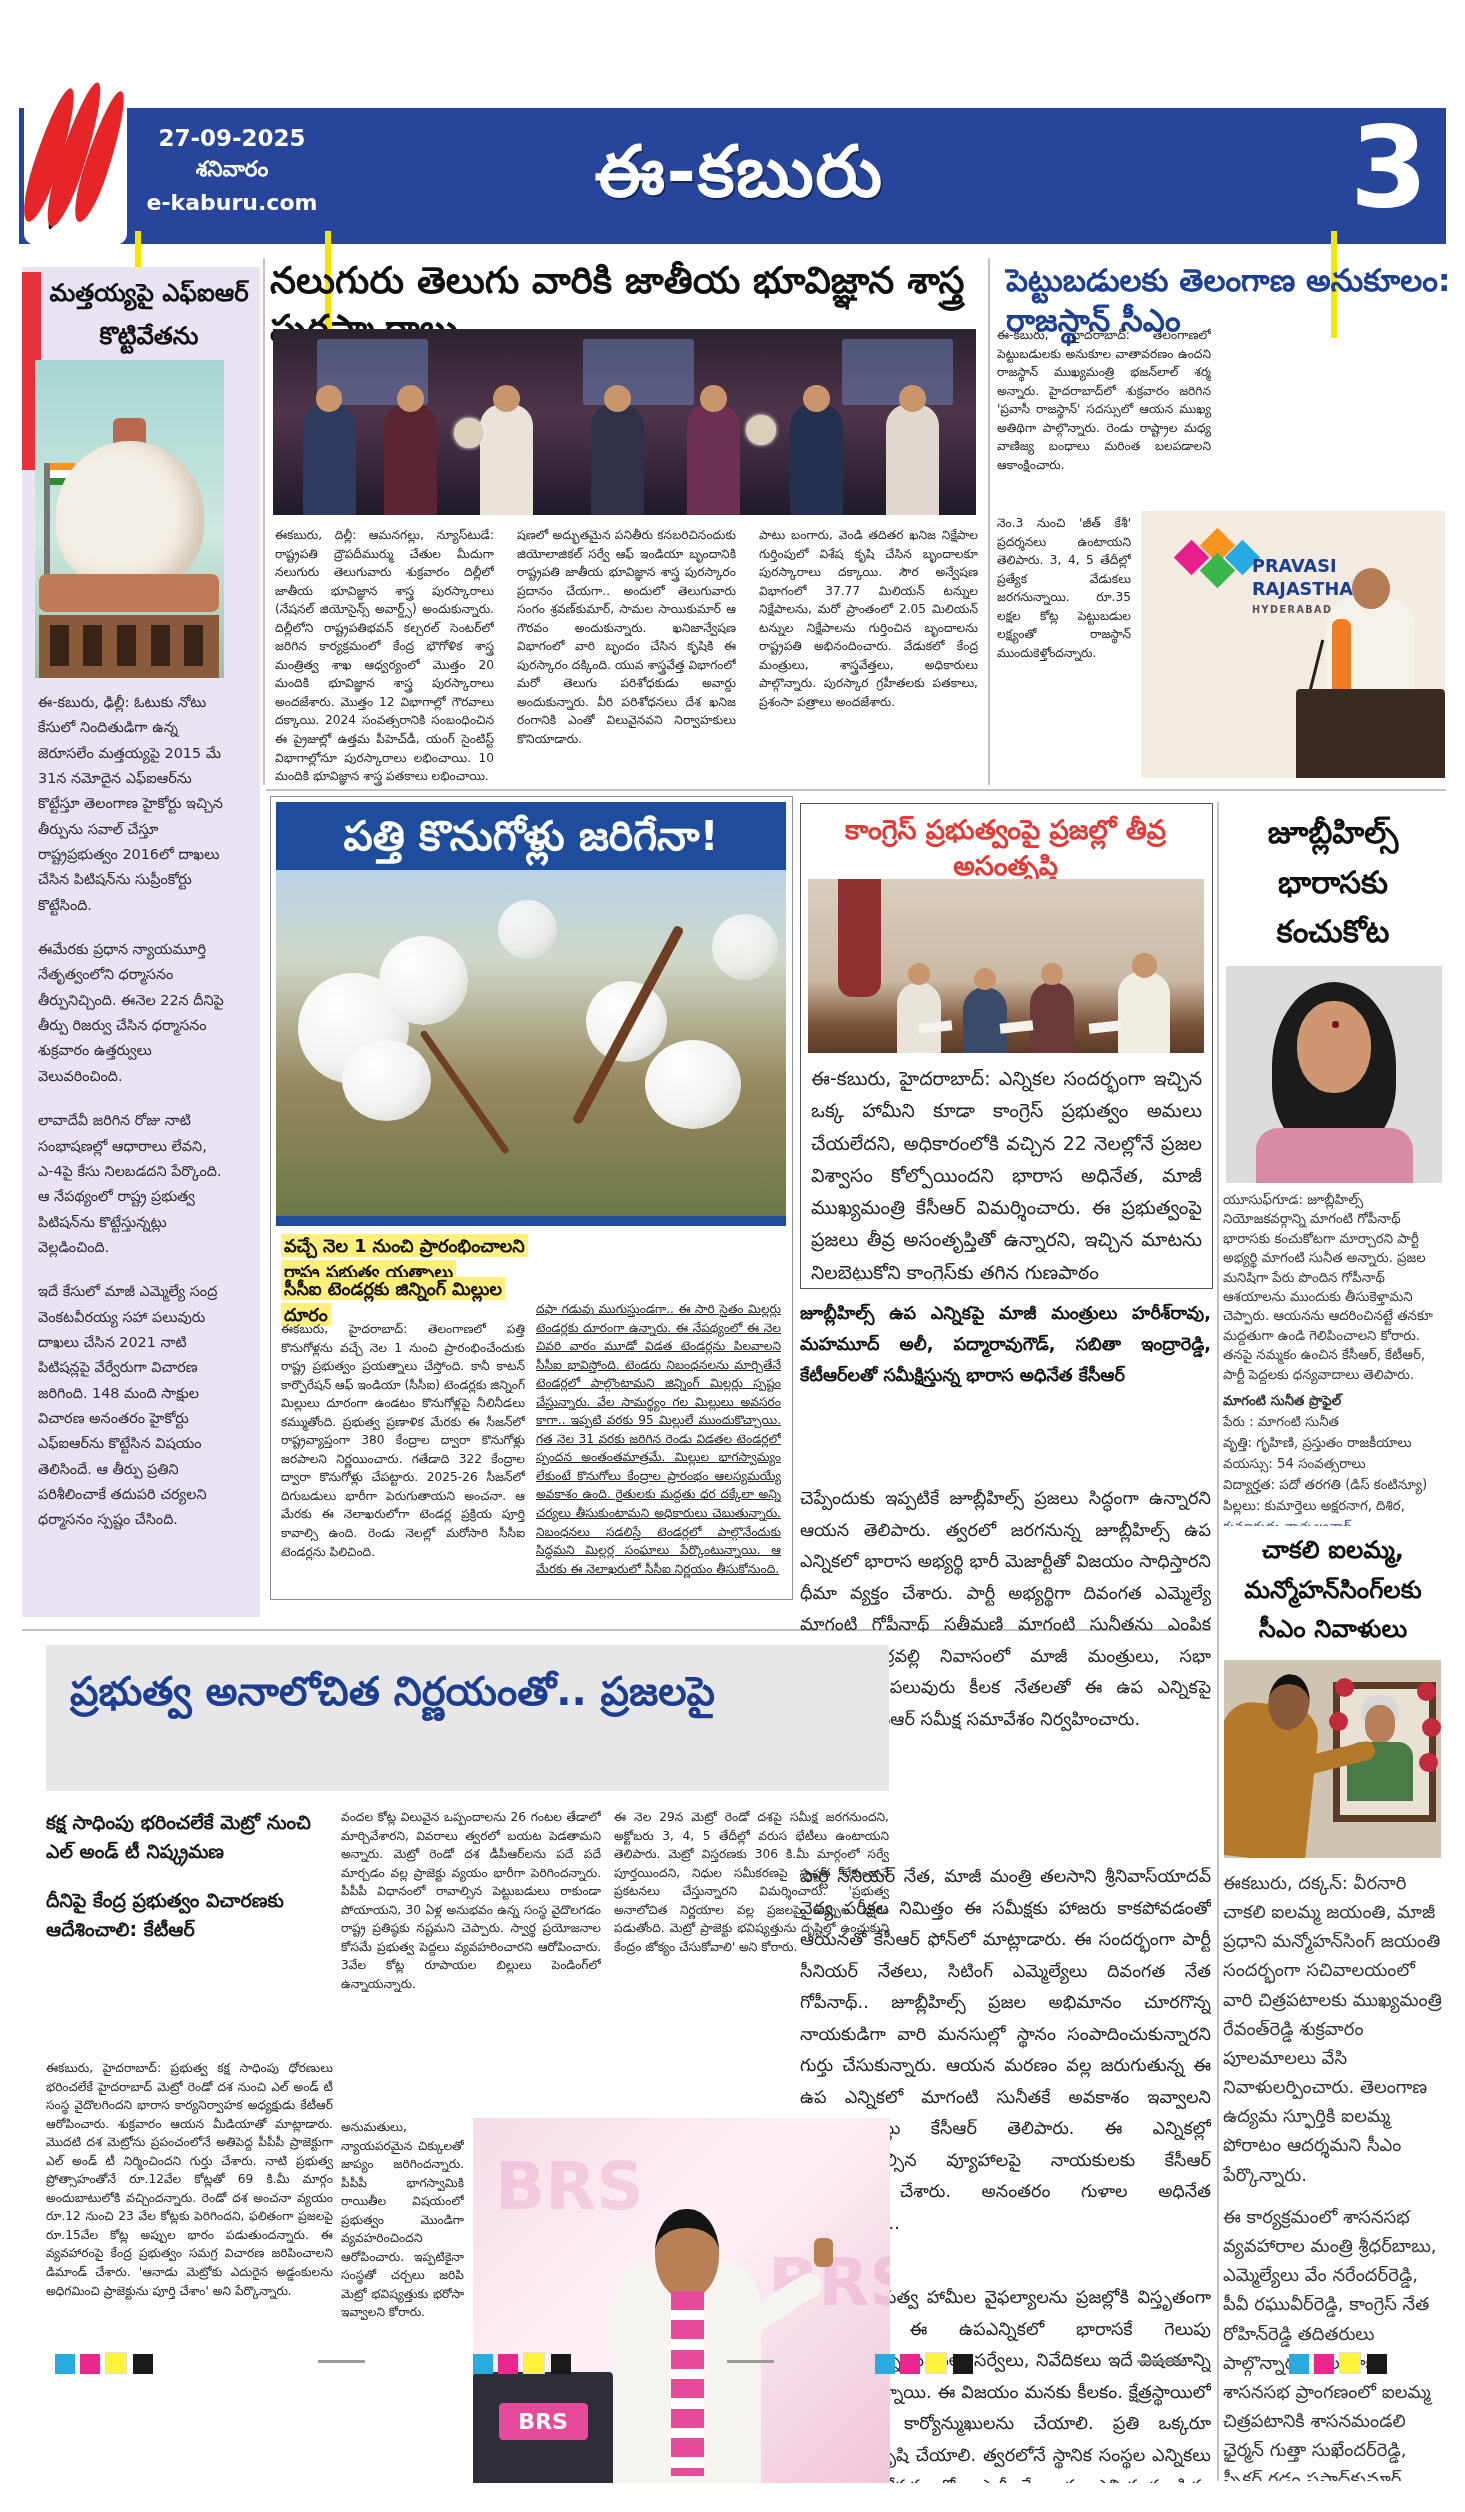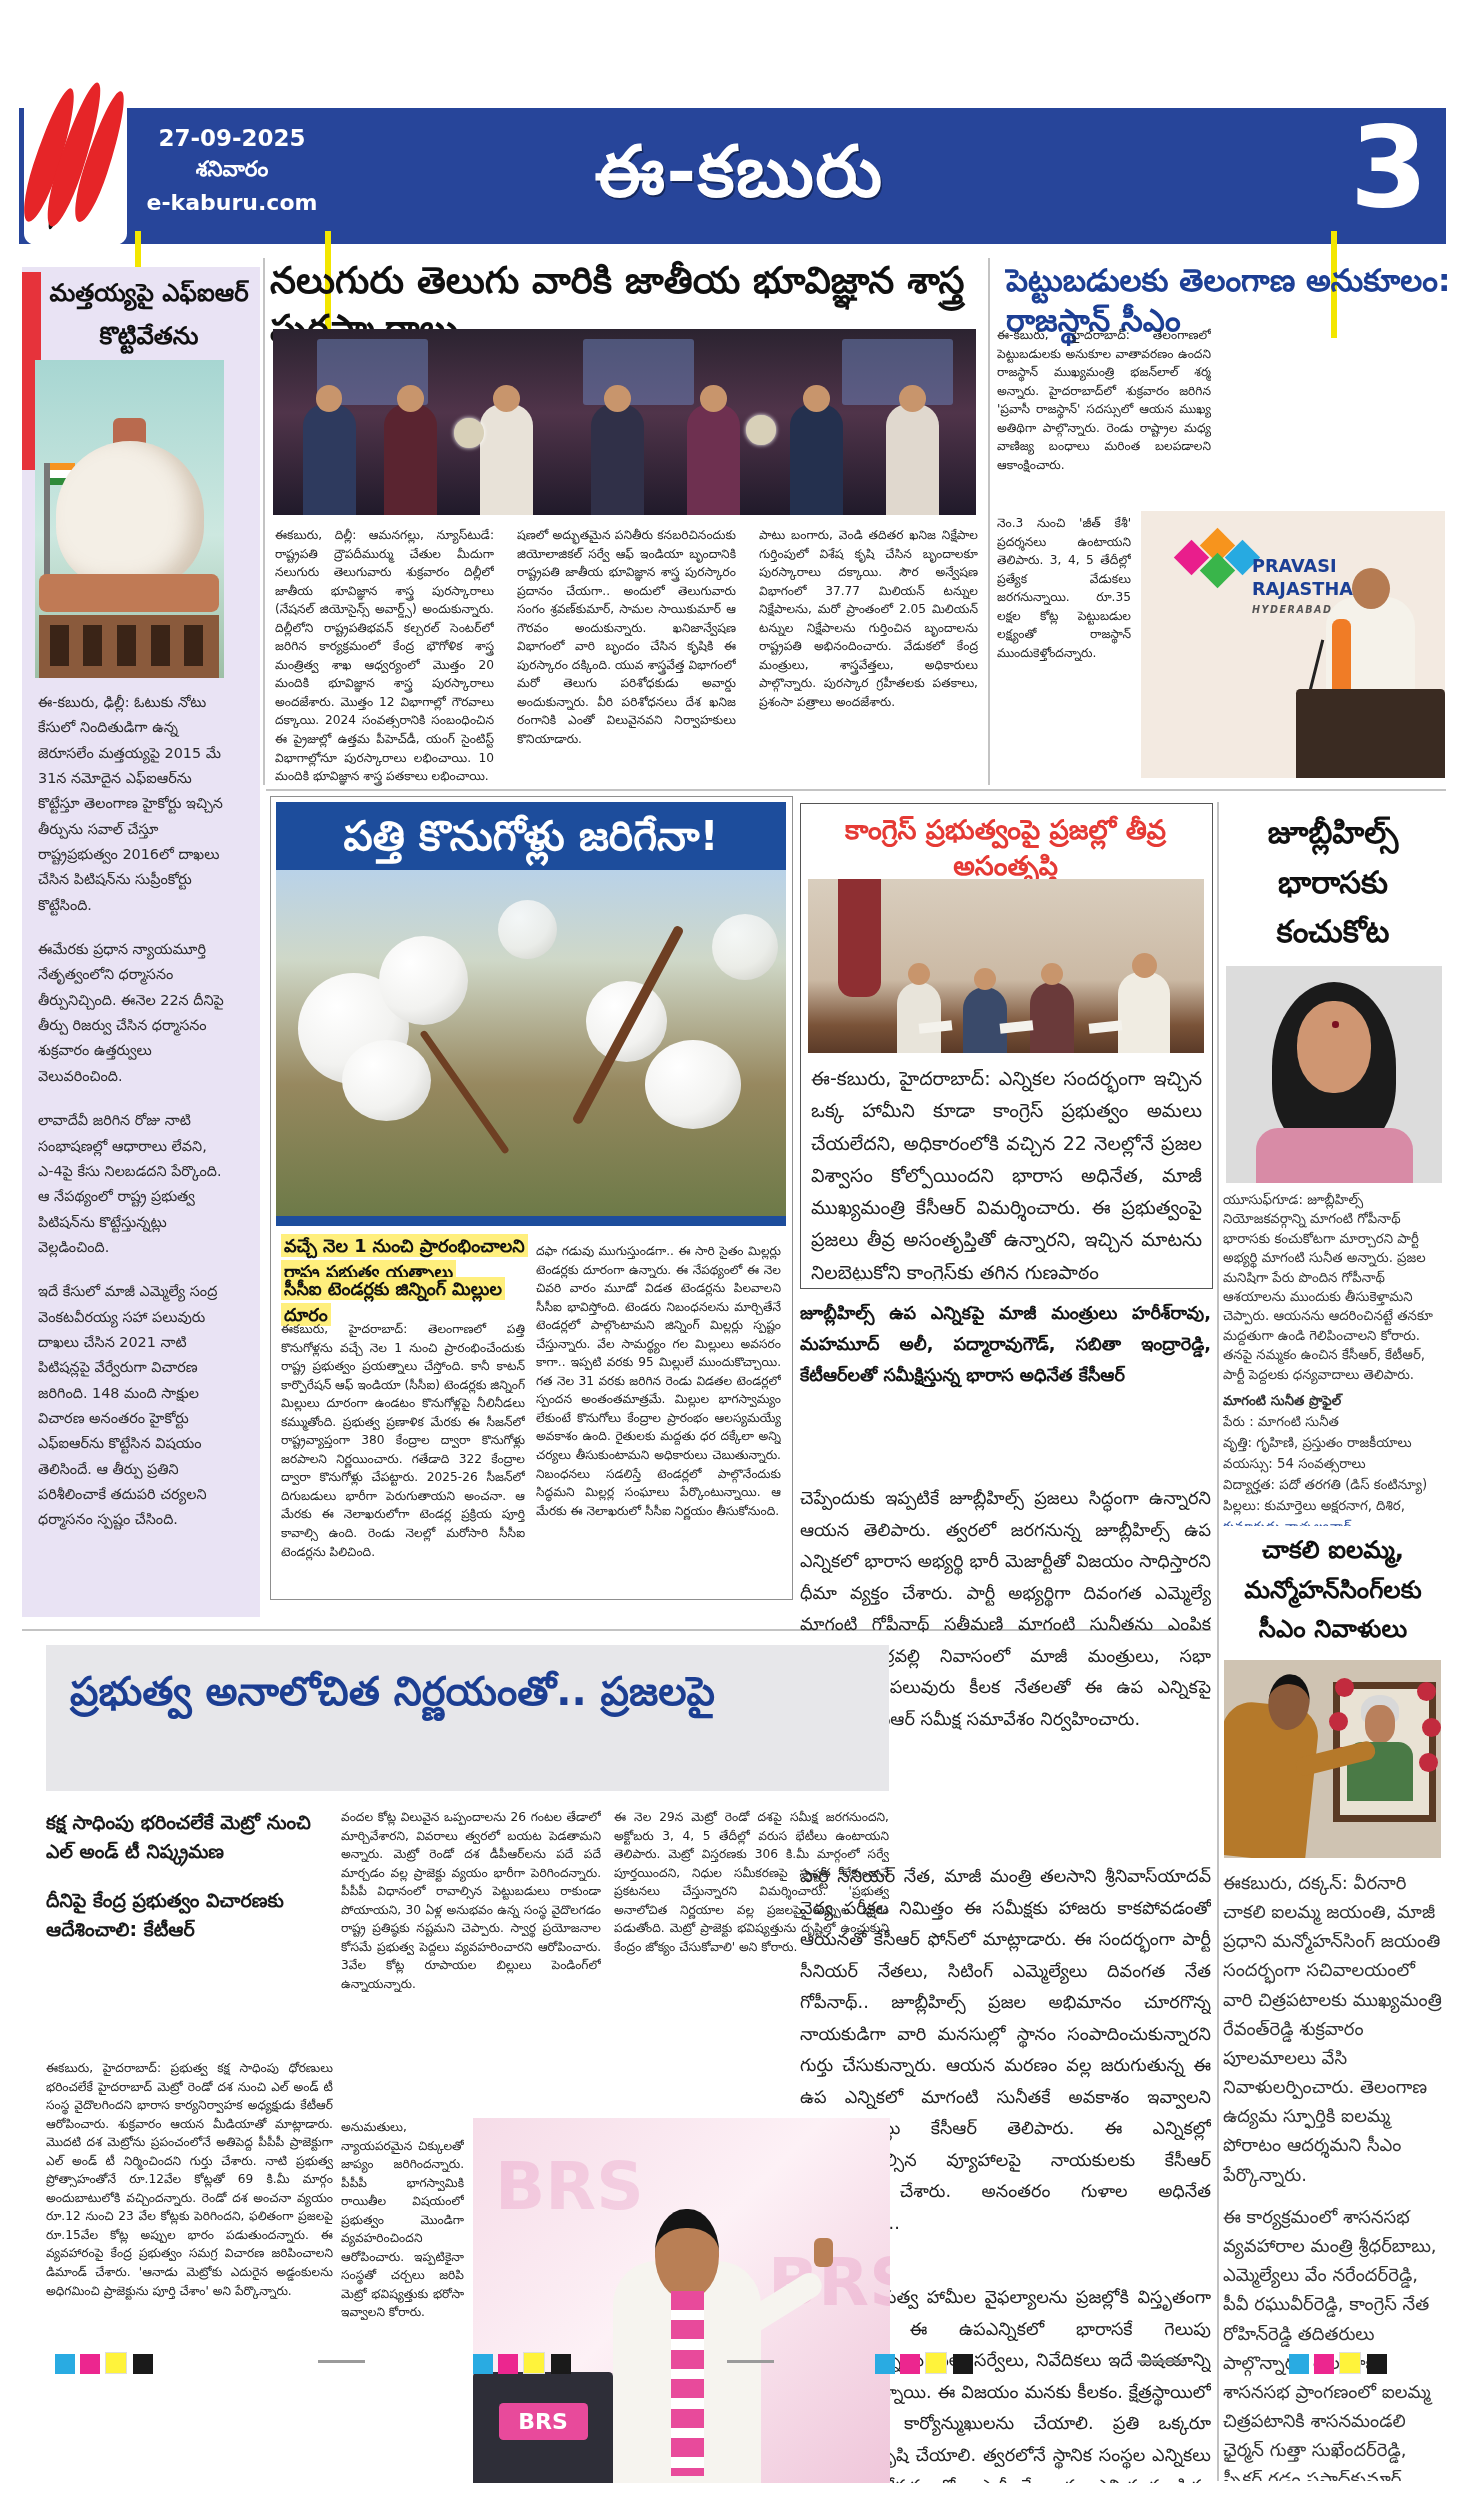--- a/index.html
+++ b/index.html
@@ -46,40 +46,40 @@
   .aw-photo{position:absolute;left:273px;top:329px;width:703px;height:186px;overflow:hidden;
             background:linear-gradient(180deg,#2b2330 0%,#50344a 45%,#201a2a 100%);}
   .screen{position:absolute;top:10.3px;width:111px;height:66px;background:#6d86c0;opacity:.5;border-radius:3px;}
   .fig{position:absolute;bottom:0;width:53px;height:111px;border-radius:22px 22px 0 0;}
   .fig i{display:block;width:26.6px;height:26.6px;border-radius:50%;background:#c8956c;margin:-19px auto 0;}
   .plate{position:absolute;width:29.5px;height:29.5px;border-radius:50%;background:#d8d0b8;box-shadow:0 0 4.4px #fff;}
   
   .rj-head{left:995px;top:260px;width:452px;font-size:31px;color:#1d3f94;line-height:1.3;margin-left:11px;}
   .rj-photo{position:absolute;left:1141px;top:511px;width:304px;height:267px;overflow:hidden;background:#f3eae1;}
   .pr-txt{position:absolute;left:111px;top:44px;color:#1b3f94;font-weight:800;font-size:17.7px;line-height:1.3;}
-  .pr-sub{position:absolute;left:111px;top:93px;color:#555;font-weight:bold;font-size:9.6px;letter-spacing:1.5px;font-style:italic;}
+  .pr-sub{position:absolute;left:111px;top:93px;color:#555;font-weight:bold;font-size:9.6px;letter-spacing:1.5px;}
   .dia{position:absolute;width:25px;height:25px;transform:rotate(45deg);}
   .podium{position:absolute;left:155px;bottom:0;width:149px;height:89px;background:#3a2b22;border-radius:4.4px 4.4px 0 0;}
   .rj-man{position:absolute;left:185px;bottom:70px;width:89px;height:111px;background:#f5f2ea;border-radius:29.5px 29.5px 0 0;}
   .rj-man i{display:block;width:38px;height:41px;border-radius:50%;background:#b57b52;margin:-29.5px auto 0;}
   .rj-man b{position:absolute;left:5.9px;top:22px;width:19px;height:81px;background:#f07c26;border-radius:7.4px;display:block;}
   .mic{position:absolute;left:174px;bottom:87px;width:3px;height:52px;background:#222;transform:rotate(14deg);}
   
   .ct-box{position:absolute;left:270px;top:796px;width:521px;height:802px;border:0.7px solid #8f8f8f;background:#fff;}
   .ct-bar{position:absolute;left:276px;top:802px;width:510px;height:68px;background:#1d4d9c;}
   .ct-head{width:100%;text-align:center;color:#fff;font-size:41px;font-weight:800;line-height:68px;}
   .ct-photo{position:absolute;left:276px;top:870px;width:510px;height:346px;overflow:hidden;
             background:linear-gradient(180deg,#b9d2e8 0%,#cfd8c8 26%,#97885f 62%,#6d7a48 100%);}
   .boll{position:absolute;border-radius:50%;background:radial-gradient(circle at 35% 30%,#ffffff 0%,#f2f2f0 55%,#c9c9c4 100%);}
   .branch{position:absolute;background:#6e3f23;border-radius:4.4px;}
   .ct-strip{position:absolute;left:276px;top:1216px;width:510px;height:10.3px;background:#1d4d9c;}
   .ct-sub{position:absolute;left:281px;width:244px;font-size:17.7px;font-weight:800;line-height:1.5;color:#111;}
   .hl{background:#ffef7d;box-decoration-break:clone;padding:1.5px 3px;}
   .ct-c1{left:281px;top:1320px;width:244px;height:267px;}
-  .ct-c2{left:536px;top:1242px;width:245px;height:346px;}
+  .ct-c2{left:536px;top:1300px;width:245px;height:346px;text-decoration:underline;}
   
   .cg-box{position:absolute;left:800px;top:803px;width:411px;height:484px;border:1.5px solid #555;background:#fff;}
   .cg-head{left:806px;top:812px;width:399px;font-size:27px;color:#e53a35;text-align:center;line-height:1.35;}
   .cg-photo{position:absolute;left:808px;top:879px;width:396px;height:174px;overflow:hidden;
             background:linear-gradient(180deg,#d9cebe 0%,#cbb9a4 58%,#7a5338 84%,#5a3a28 100%);}
   .curt{position:absolute;left:29.5px;top:0;width:43px;height:118px;background:#8e2f32;border-radius:0 0 14.8px 14.8px;}
   .paper{position:absolute;bottom:20.7px;width:32.5px;height:10.3px;background:#f4f2ec;transform:rotate(-6deg);}
   .cg-intro{left:811px;top:1062px;width:391px;height:219px;font-size:19px;line-height:1.7;}
   .cg-capt{left:800px;top:1298px;width:411px;height:176px;font-size:17.7px;line-height:1.75;font-weight:600;color:#151515;overflow:hidden;position:absolute;text-align:justify;}
   .cg-p{position:absolute;left:800px;width:411px;font-size:17.7px;line-height:1.78;text-align:justify;color:#1d1d1d;overflow:hidden;}

